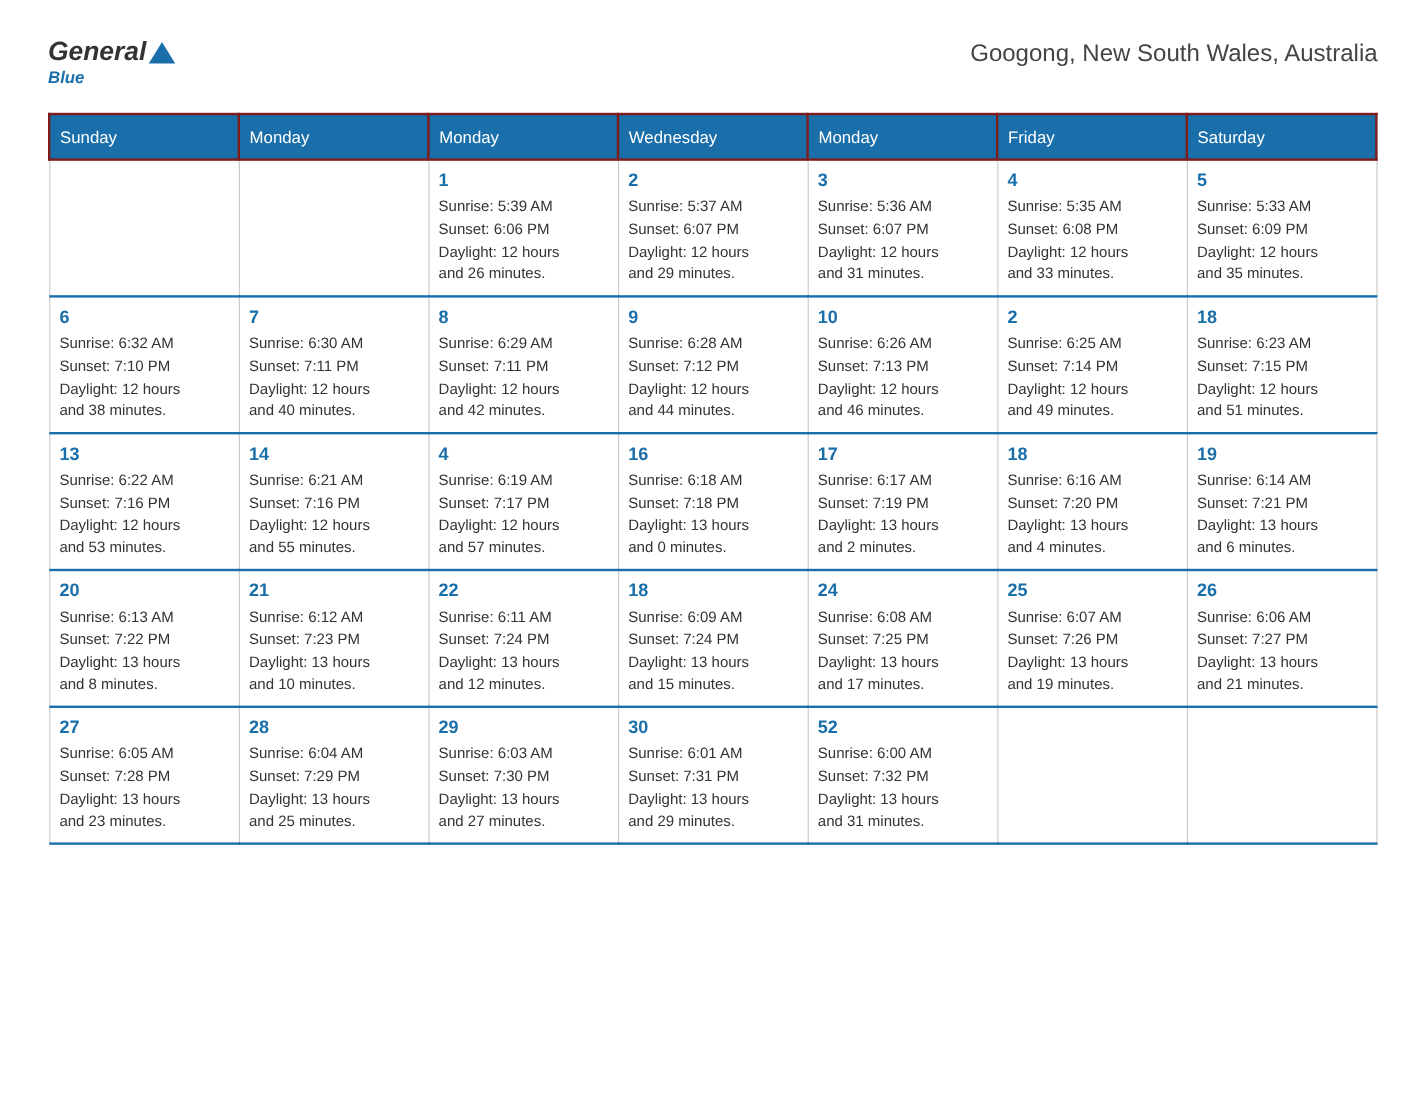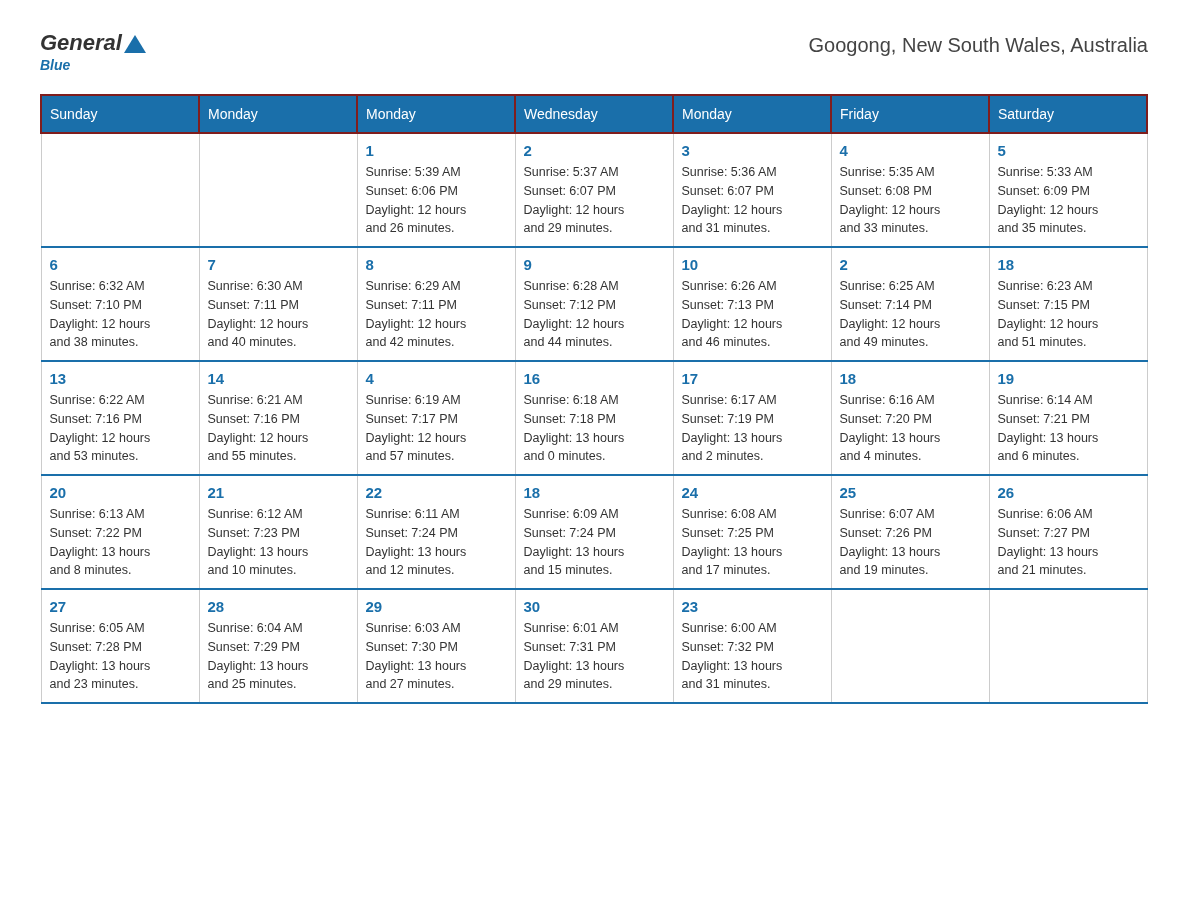--- a/index.html
+++ b/index.html
@@ -245,20 +245,20 @@
         </td>
         <td>
           <span class="day-number">29</span>
           <div class="day-info">Sunrise: 6:03 AM<br>Sunset: 7:30 PM<br>Daylight: 13 hours<br>and 27 minutes.</div>
         </td>
         <td>
           <span class="day-number">30</span>
           <div class="day-info">Sunrise: 6:01 AM<br>Sunset: 7:31 PM<br>Daylight: 13 hours<br>and 29 minutes.</div>
         </td>
         <td>
-          <span class="day-number">23</span>
+          <span class="day-number">52</span>
           <div class="day-info">Sunrise: 6:00 AM<br>Sunset: 7:32 PM<br>Daylight: 13 hours<br>and 31 minutes.</div>
         </td>
         <td></td>
         <td></td>
       </tr>
     </tbody>
 </table>
 
 </body></html>

